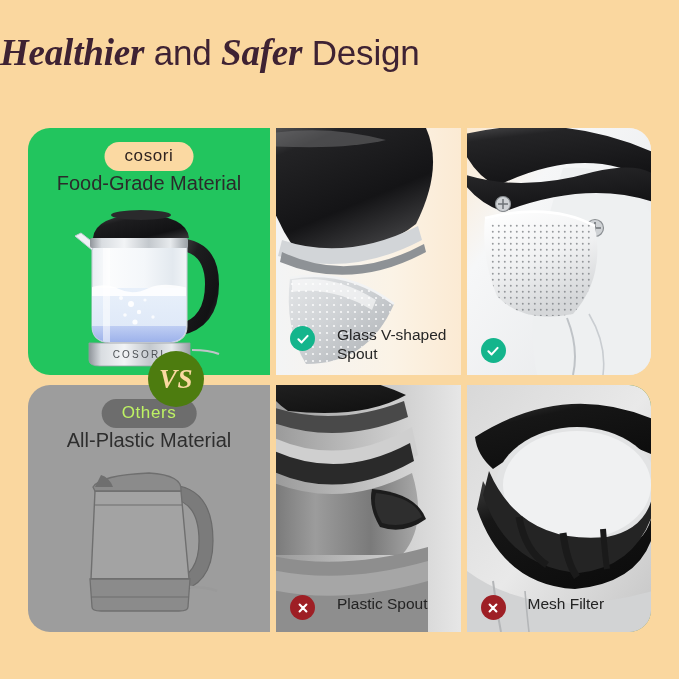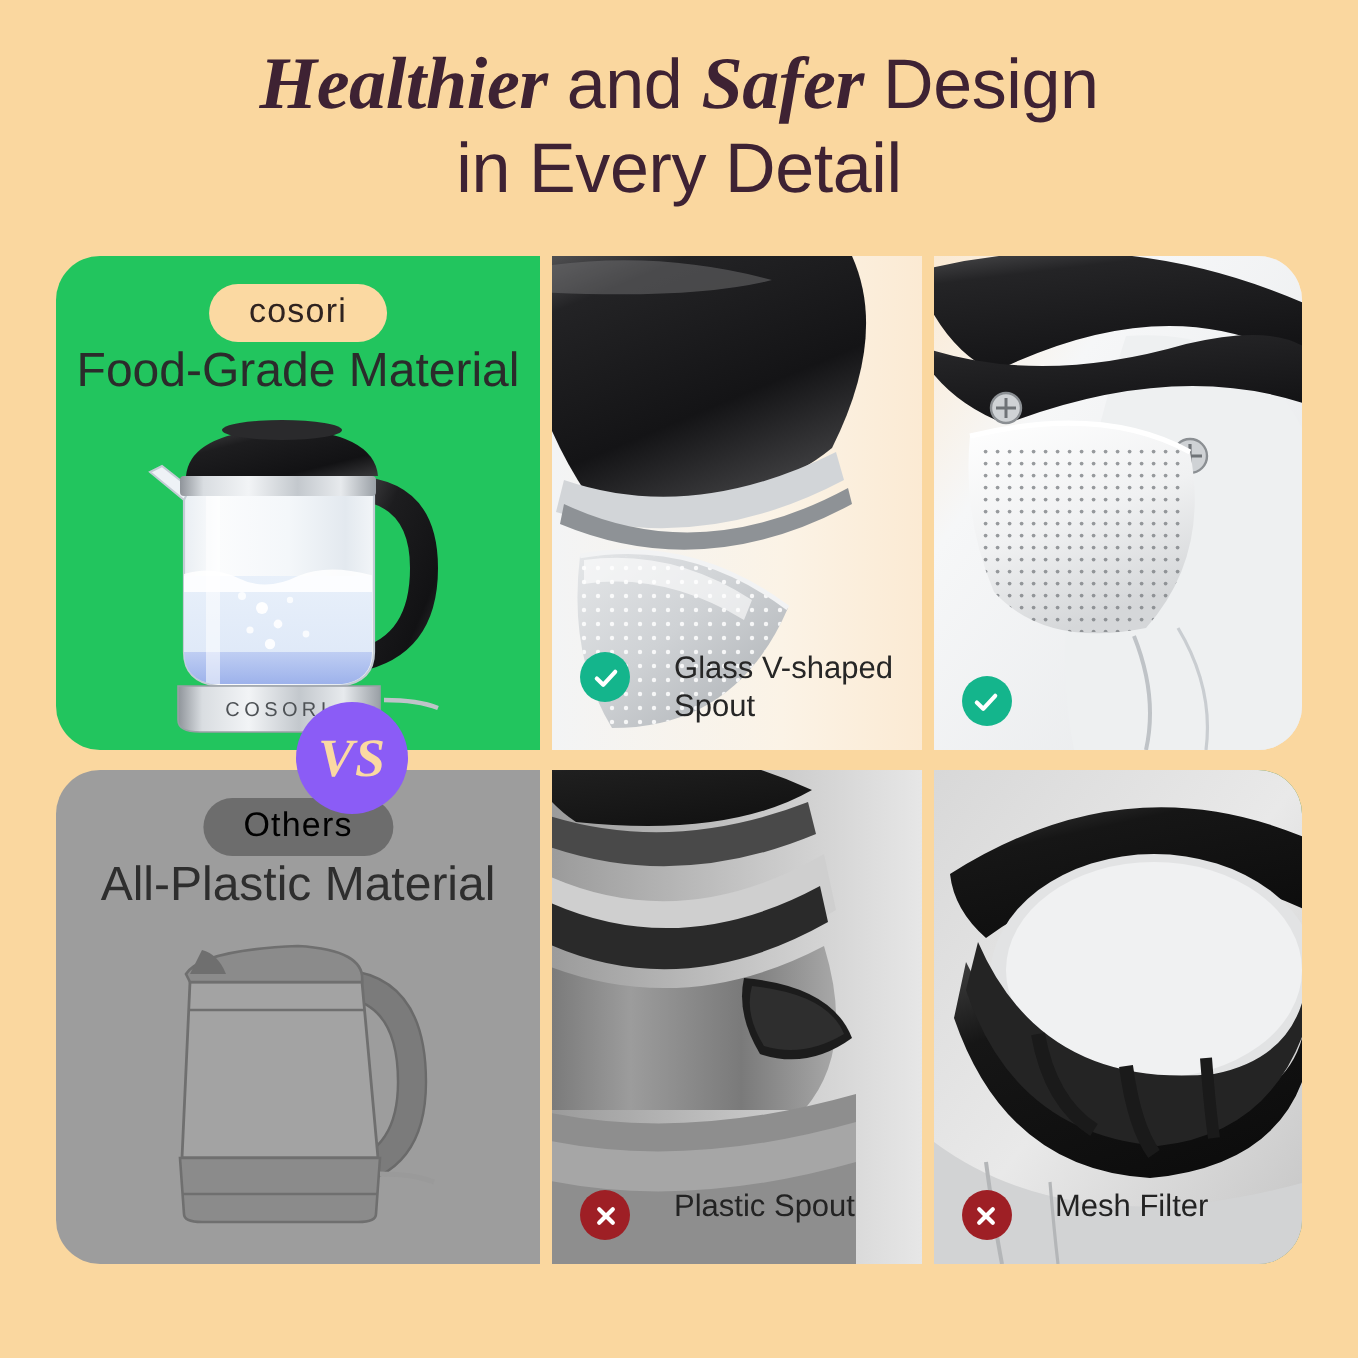--- a/index.html
+++ b/index.html
@@ -12,24 +12,23 @@
     height: 679px;
     background: #fad79f;
     font-family: "Liberation Sans", sans-serif;
     overflow: hidden;
     position: relative;
   }
 
   
   .title-block {
     position: absolute;
-    top: 22px;
+    top: 32px;
     left: 0;
     width: 679px;
-    text-align: center;
     color: #3e2233;
   }
   .title-line {
     font-size: 35px;
     line-height: 42px;
     letter-spacing: -0.2px;
     white-space: nowrap;
   }
   .title-em {
     font-family: "Liberation Serif", serif;
@@ -75,29 +74,29 @@
     top: 14px;
     left: 50%;
     transform: translateX(-50%);
     padding: 4px 20px 5px;
     border-radius: 40px;
     font-size: 17px;
     letter-spacing: 0.6px;
     white-space: nowrap;
   }
   .badge-cosori { background: #fbd9a2; color: #2f2320; }
-  .badge-others { background: #6d6d6d; color: #000000; }
+  .badge-others { background: #6d6d6d; color: #bef264; }
 
   .panel-heading {
     position: absolute;
     top: 44px;
     left: 0;
     width: 100%;
     text-align: center;
-    font-size: 24px;
+    font-size: 20px;
     color: #2b2b2b;
     white-space: nowrap;
   }
   .row-bottom .panel-heading { color: #2e2e2e; }
 
   
   .kettle-wrap {
     position: absolute;
     left: 50%;
     top: 72px;
@@ -138,41 +137,40 @@
   .row-bottom .fchip-text { color: #232323; }
 
   
   .vs-badge {
     position: absolute;
     left: 148px;
     top: 351px;
     width: 56px;
     height: 56px;
     border-radius: 50%;
-    background: #8b5cf6;
+    background: #4d7c0f;
     display: flex;
     align-items: center;
     justify-content: center;
     z-index: 30;
   }
   .vs-badge span {
     font-family: "Liberation Serif", serif;
     font-style: italic;
     font-weight: 700;
     font-size: 27px;
     color: #fbd9a2;
     letter-spacing: 0.5px;
   }
 </style>
 </head>
 <body>
 
 <div class="title-block">
   <div class="title-line"><span class="title-em">Healthier</span><span> and </span><span class="title-em">Safer</span><span> Design</span></div>
-  <div class="title-line">in Every Detail</div>
 </div>
 
 <div class="compare-grid">
 
   <div class="row row-top">
 
     <div class="panel panel-main">
       <div class="badge badge-cosori">cosori</div>
       <div class="panel-heading">Food-Grade Material</div>
 

